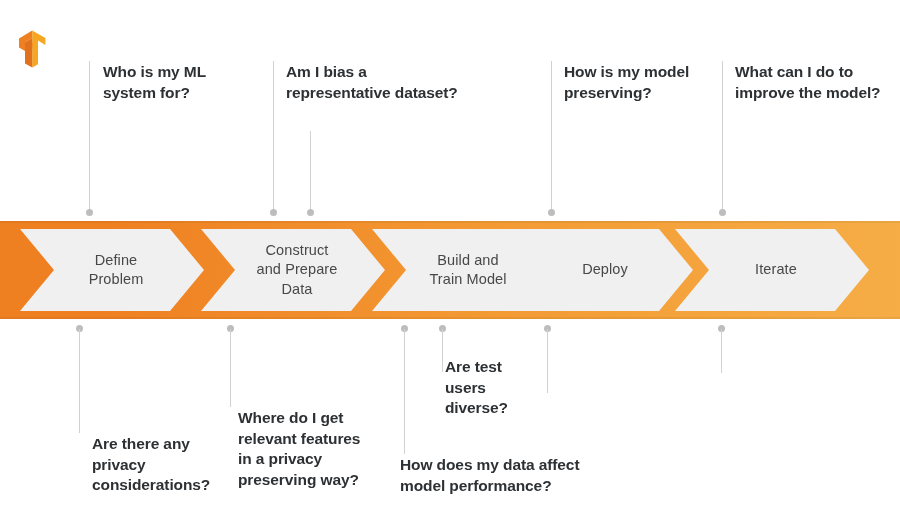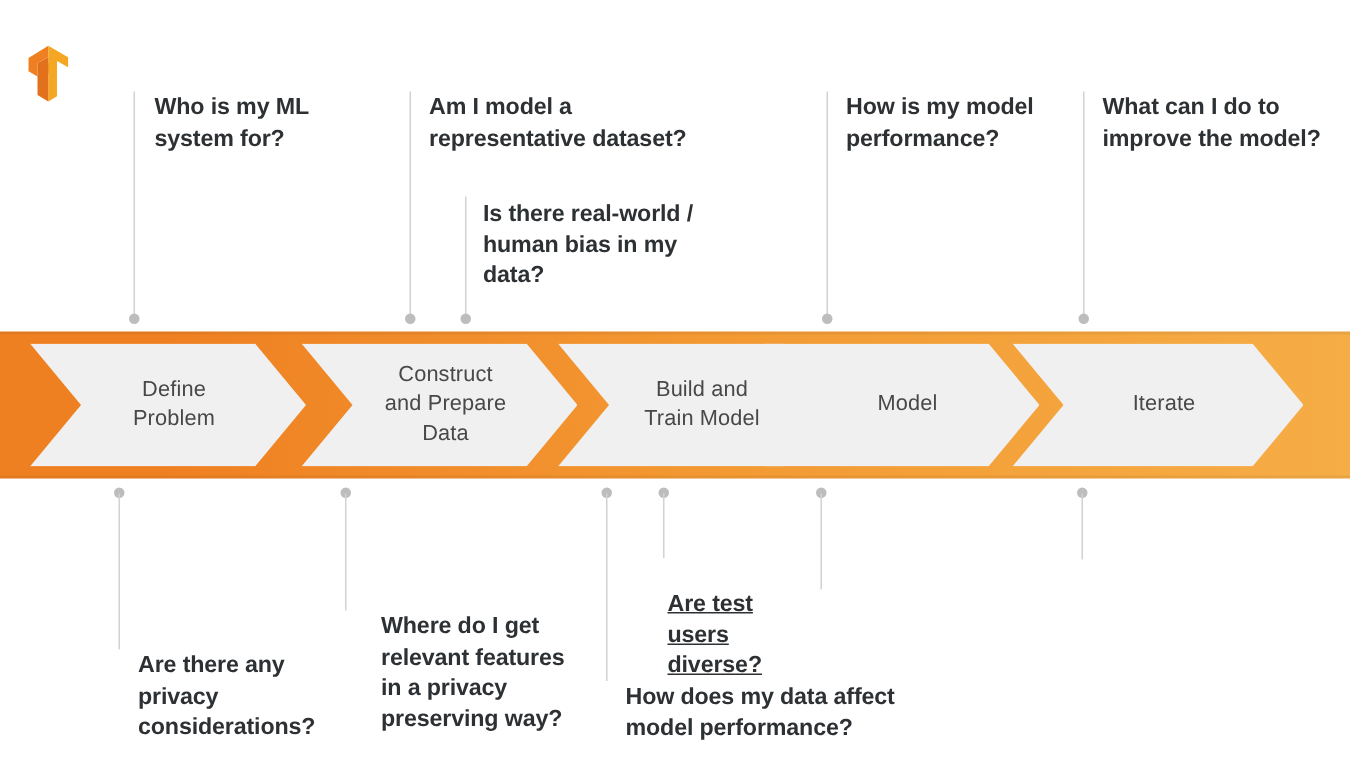--- a/index.html
+++ b/index.html
@@ -139,29 +139,26 @@
 
   <div class="connector" style="left:551px; top:40px; height:151px;"></div>
   <div class="conn-dot" style="left:548px; top:188px;"></div>
 
   <div class="connector" style="left:722px; top:40px; height:151px;"></div>
   <div class="conn-dot" style="left:719px; top:188px;"></div>
 
   <div class="callout" style="left:103px; top:41px; width:190px;">Who is my ML
 system for?</div>
 
-  <div class="callout" style="left:286px; top:41px; width:240px;">Am I model a
+  <div class="callout" style="left:286px; top:41px; width:240px;">Am I bias a
 representative dataset?</div>
 
-  <div class="callout" style="left:322px; top:112px; width:200px;">Is there real-world /
-human bias in my
-data?</div>
 
   <div class="callout" style="left:564px; top:41px; width:180px;">How is my model
-performance?</div>
+preserving?</div>
 
   <div class="callout" style="left:735px; top:41px; width:175px;">What can I do to
 improve the model?</div>
 
   <div class="band"></div>
   <div class="band-topline"></div>
   <div class="band-botline"></div>
 
   <div class="chev" style="left:20px; width:184px; clip-path: polygon(0 0, 150px 0, 184px 50%, 150px 100%, 0 100%, 34px 50%);">
     <div class="chev-label">Define
@@ -173,21 +170,21 @@
 and Prepare
 Data</div>
   </div>
 
   <div class="chev notched" style="left:372px; width:184px;">
     <div class="chev-label">Build and
 Train Model</div>
   </div>
 
   <div class="chev notched" style="left:509px; width:184px;">
-    <div class="chev-label">Model</div>
+    <div class="chev-label">Deploy</div>
   </div>
 
   <div class="chev notched" style="left:675px; width:194px;">
     <div class="chev-label">Iterate</div>
   </div>
 
   <div class="conn-dot" style="left:76px; top:304px;"></div>
   <div class="connector" style="left:79px; top:308px; height:104px;"></div>
 
   <div class="conn-dot" style="left:227px; top:304px;"></div>
@@ -202,29 +199,29 @@
   <div class="conn-dot" style="left:544px; top:304px;"></div>
   <div class="connector" style="left:547px; top:308px; height:64px;"></div>
 
   <div class="conn-dot" style="left:718px; top:304px;"></div>
   <div class="connector" style="left:721px; top:308px; height:44px;"></div>
 
   <div class="callout" style="left:92px; top:413px; width:185px;">Are there any
 privacy
 considerations?</div>
 
-  <div class="callout" style="left:254px; top:387px; width:185px;">Where do I get
+  <div class="callout" style="left:238px; top:387px; width:185px;">Where do I get
 relevant features
 in a privacy
 preserving way?</div>
 
-  <div class="callout" style="left:417px; top:434px; width:230px;">How does my data affect
+  <div class="callout" style="left:400px; top:434px; width:230px;">How does my data affect
 model performance?</div>
 
-  <div class="callout" style="left:445px; top:372px; width:105px;text-decoration:underline;">Are test
+  <div class="callout" style="left:445px; top:336px; width:105px;">Are test
 users
 diverse?</div>
 
 
 
   <div class="footer-rule"></div>
 
 </div>
 
 </body></html>

